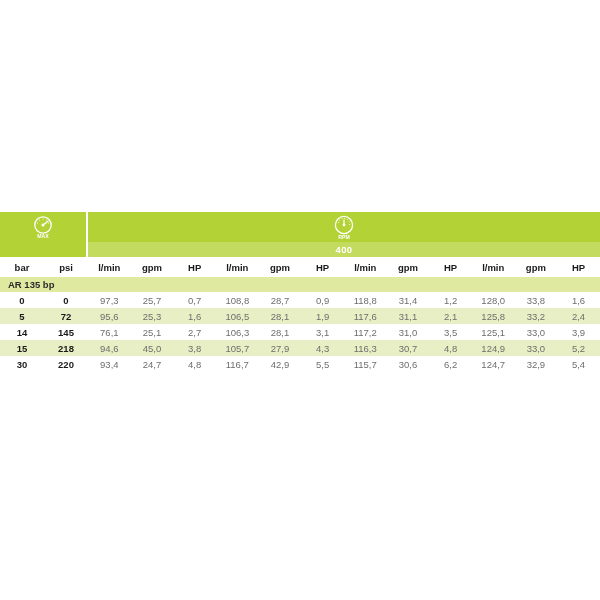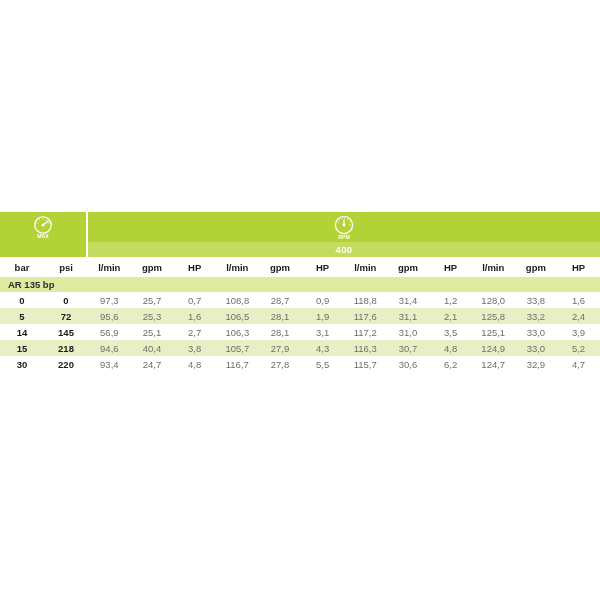--- a/index.html
+++ b/index.html
@@ -224,61 +224,61 @@
           <div class="dc w-d">117,6</div>
           <div class="dc w-d">31,1</div>
           <div class="dc w-d">2,1</div>
           <div class="dc w-d">125,8</div>
           <div class="dc w-d">33,2</div>
           <div class="dc w-d">2,4</div>
         </div>
         <div class="data-row">
           <div class="dc w-bar bold">14</div>
           <div class="dc w-psi bold">145</div>
-          <div class="dc w-d">56,9</div>
+          <div class="dc w-d">76,1</div>
           <div class="dc w-d">25,1</div>
           <div class="dc w-d">2,7</div>
           <div class="dc w-d">106,3</div>
           <div class="dc w-d">28,1</div>
           <div class="dc w-d">3,1</div>
           <div class="dc w-d">117,2</div>
           <div class="dc w-d">31,0</div>
           <div class="dc w-d">3,5</div>
           <div class="dc w-d">125,1</div>
           <div class="dc w-d">33,0</div>
           <div class="dc w-d">3,9</div>
         </div>
         <div class="data-row alt">
           <div class="dc w-bar bold">15</div>
           <div class="dc w-psi bold">218</div>
           <div class="dc w-d">94,6</div>
-          <div class="dc w-d">40,4</div>
+          <div class="dc w-d">45,0</div>
           <div class="dc w-d">3,8</div>
           <div class="dc w-d">105,7</div>
           <div class="dc w-d">27,9</div>
           <div class="dc w-d">4,3</div>
           <div class="dc w-d">116,3</div>
           <div class="dc w-d">30,7</div>
           <div class="dc w-d">4,8</div>
           <div class="dc w-d">124,9</div>
           <div class="dc w-d">33,0</div>
           <div class="dc w-d">5,2</div>
         </div>
         <div class="data-row">
           <div class="dc w-bar bold">30</div>
           <div class="dc w-psi bold">220</div>
           <div class="dc w-d">93,4</div>
           <div class="dc w-d">24,7</div>
           <div class="dc w-d">4,8</div>
           <div class="dc w-d">116,7</div>
-          <div class="dc w-d">27,8</div>
+          <div class="dc w-d">42,9</div>
           <div class="dc w-d">5,5</div>
           <div class="dc w-d">115,7</div>
           <div class="dc w-d">30,6</div>
           <div class="dc w-d">6,2</div>
           <div class="dc w-d">124,7</div>
           <div class="dc w-d">32,9</div>
-          <div class="dc w-d">4,7</div>
+          <div class="dc w-d">5,4</div>
         </div>
       </div>
 
   </div>
 </div>
 
 </body></html>

